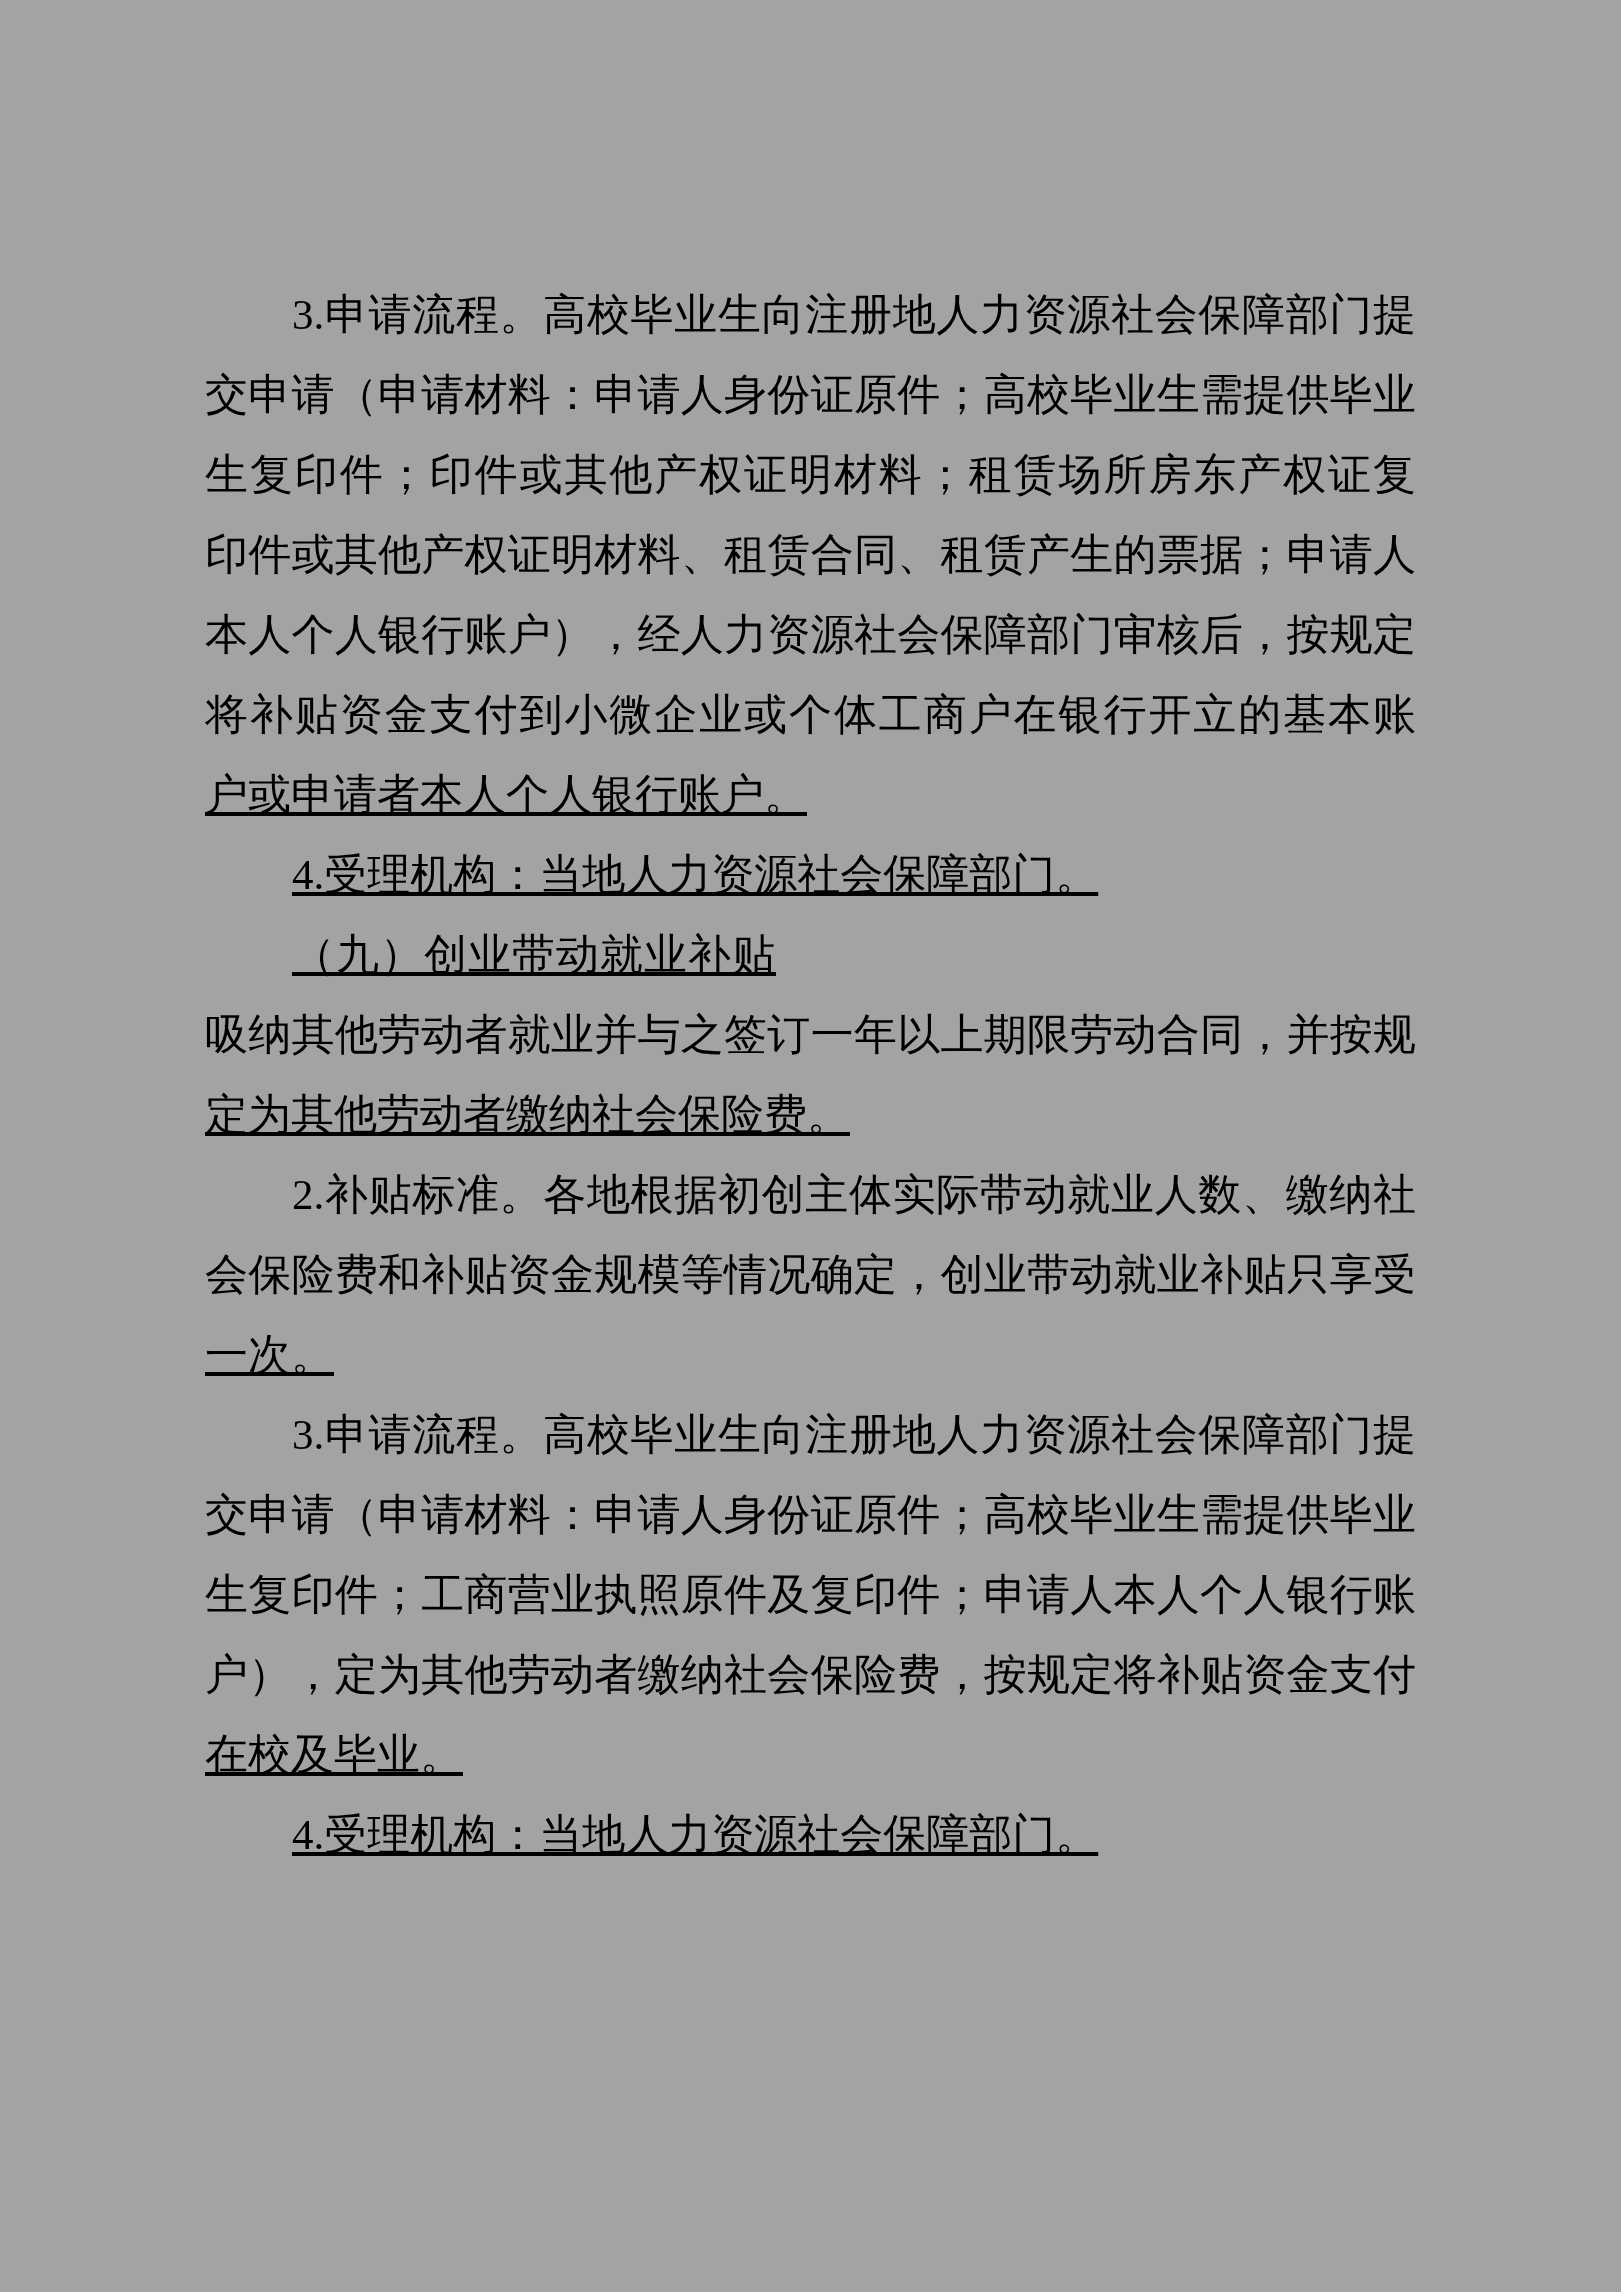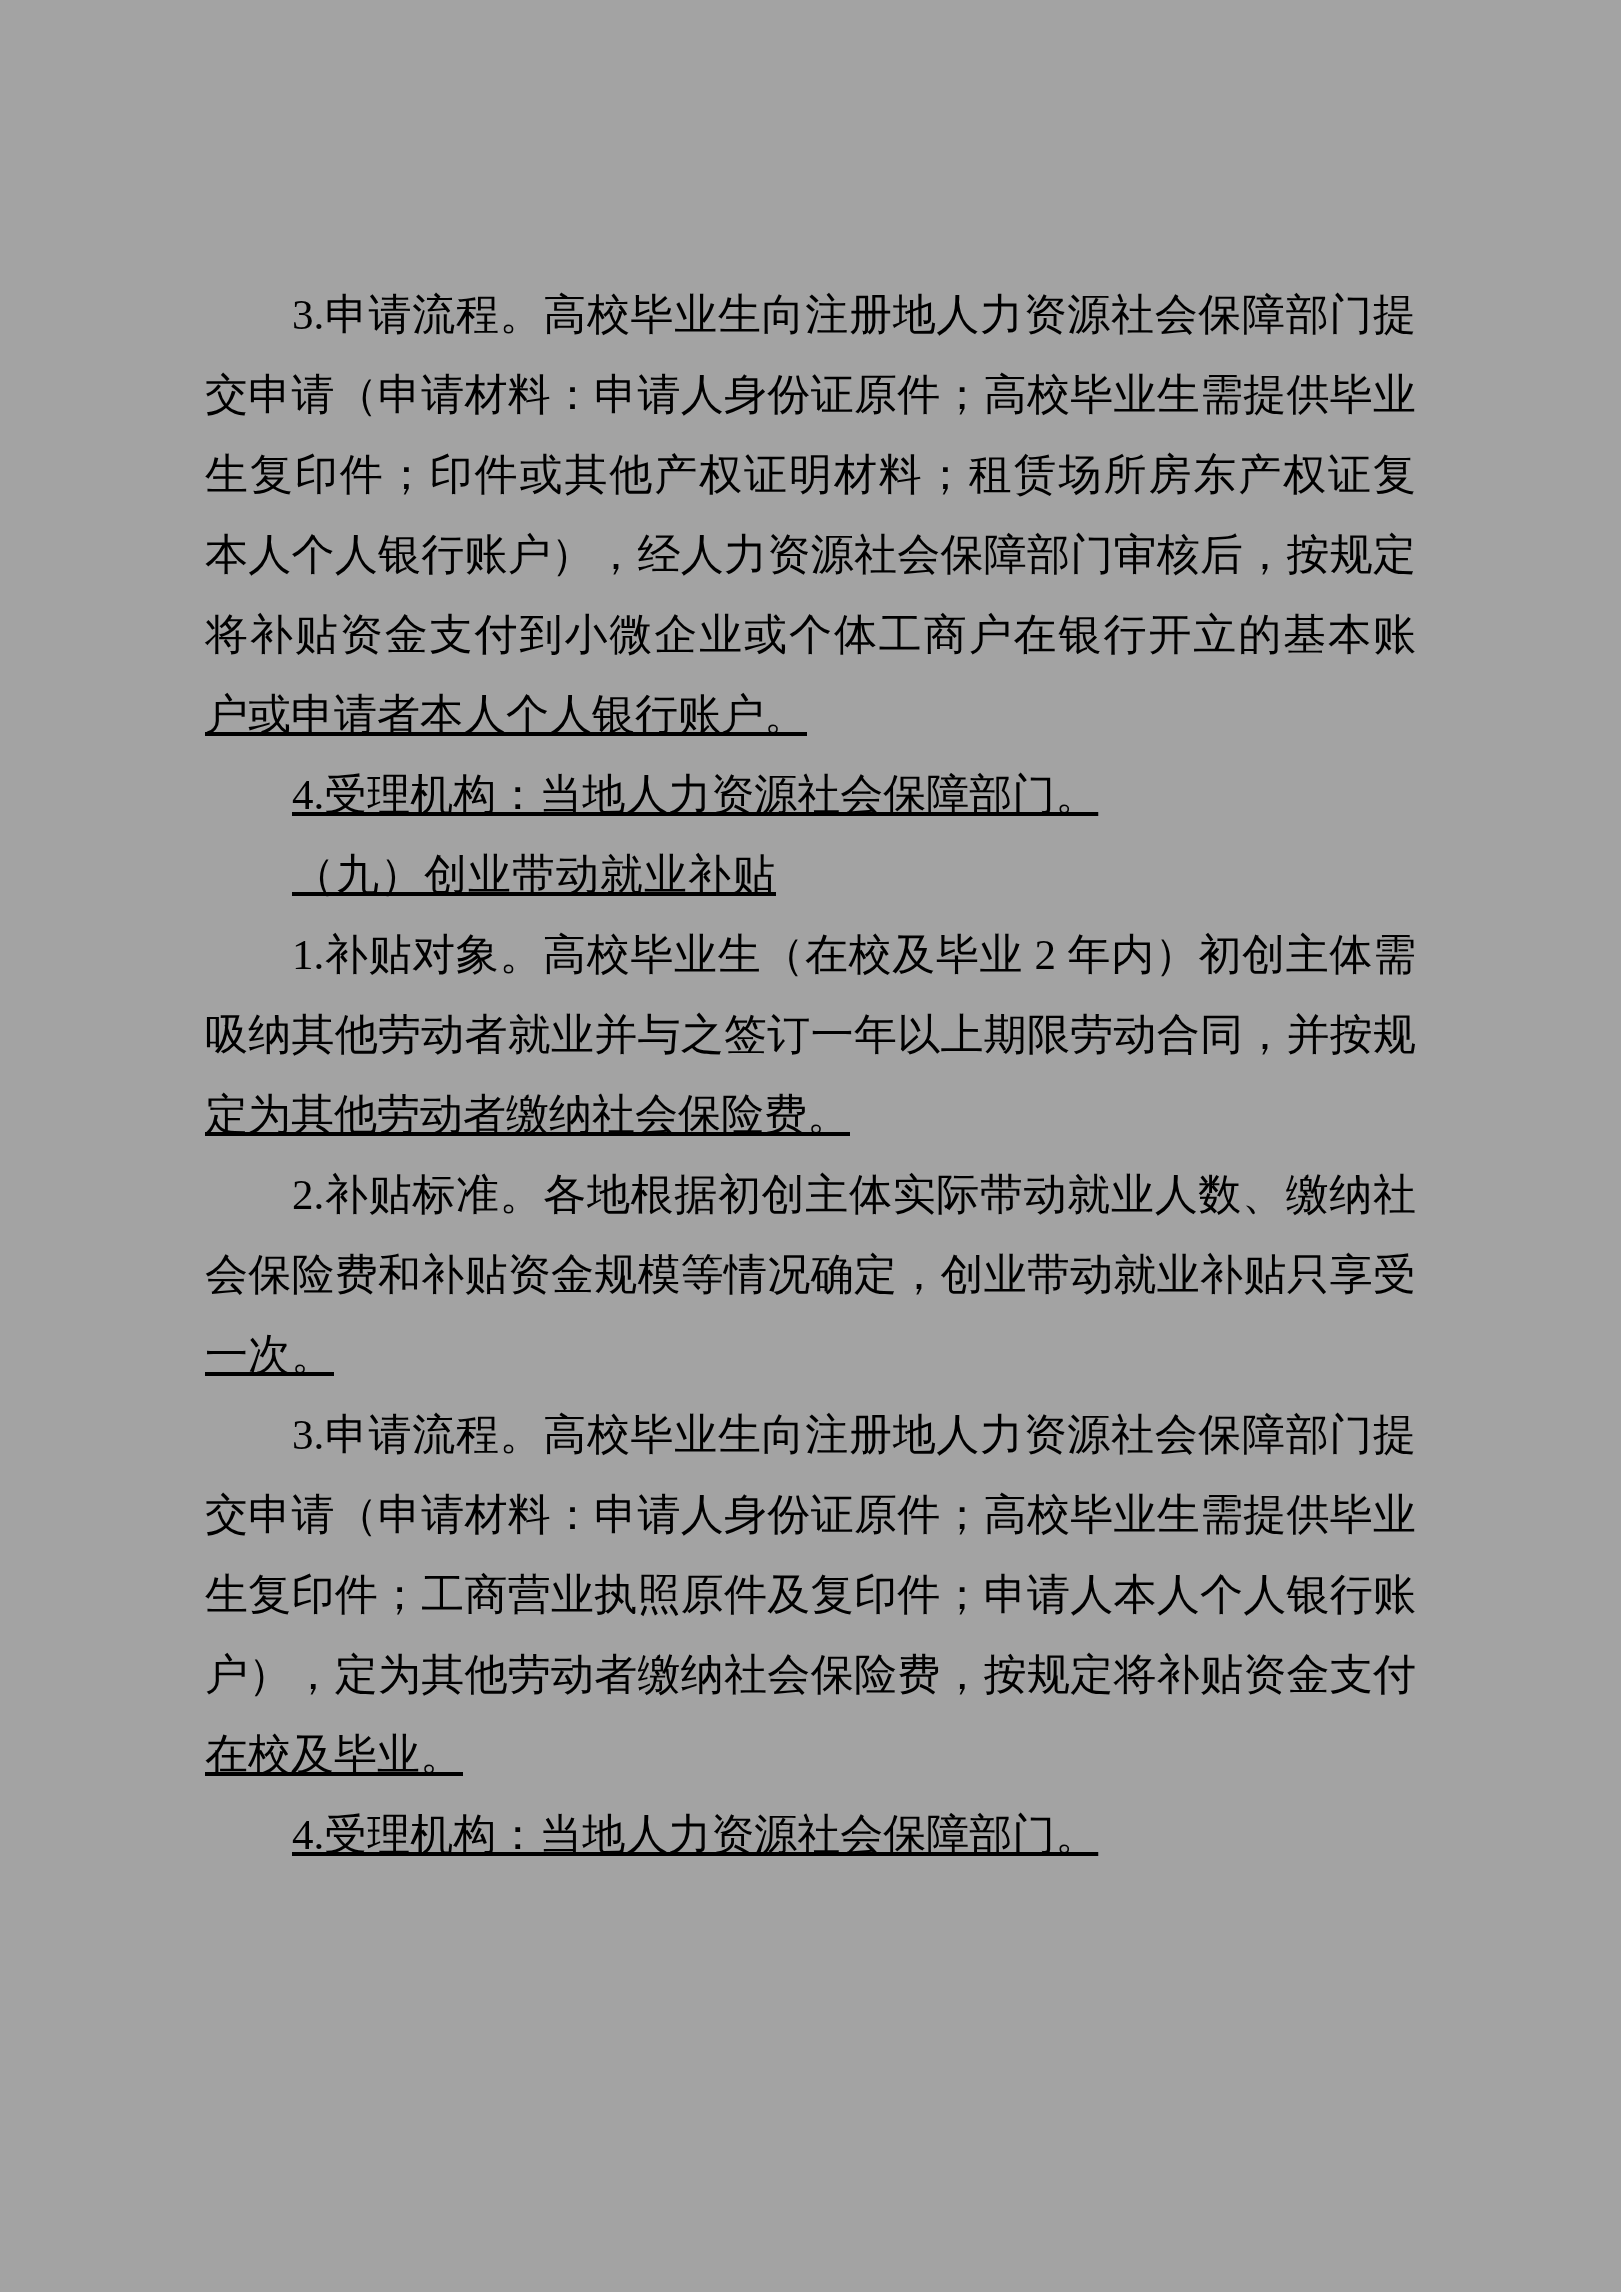--- a/index.html
+++ b/index.html
@@ -53,26 +53,26 @@
   }
 </style>
 </head>
 <body style="background: rgb(255, 255, 255);">
 
 <div class="page">
   <section class="doc-text" style="color: rgb(0, 0, 0);">
       <div class="line indent justify">3.申请流程。高校毕业生向注册地人力资源社会保障部门提</div>
       <div class="line justify">交申请（申请材料：申请人身份证原件；高校毕业生需提供毕业</div>
       <div class="line justify">生复印件；印件或其他产权证明材料；租赁场所房东产权证复</div>
+      <div class="line justify">印件或其他产权证明材料、租赁合同、租赁产生的票据；申请人</div>
       <div class="line justify">本人个人银行账户），经人力资源社会保障部门审核后，按规定</div>
       <div class="line justify">将补贴资金支付到小微企业或个体工商户在银行开立的基本账</div>
       <div class="line last">户或申请者本人个人银行账户。</div>
       <div class="line indent last">4.受理机构：当地人力资源社会保障部门。</div>
       <div class="line indent last heading">（九）创业带动就业补贴</div>
-      <div class="line indent justify">1.补贴对象。高校毕业生（在校及毕业 2 年内）初创主体需</div>
       <div class="line justify">吸纳其他劳动者就业并与之签订一年以上期限劳动合同，并按规</div>
       <div class="line last">定为其他劳动者缴纳社会保险费。</div>
       <div class="line indent justify">2.补贴标准。各地根据初创主体实际带动就业人数、缴纳社</div>
       <div class="line justify">会保险费和补贴资金规模等情况确定，创业带动就业补贴只享受</div>
       <div class="line last">一次。</div>
       <div class="line indent justify">3.申请流程。高校毕业生向注册地人力资源社会保障部门提</div>
       <div class="line justify">交申请（申请材料：申请人身份证原件；高校毕业生需提供毕业</div>
       <div class="line justify">生复印件；工商营业执照原件及复印件；申请人本人个人银行账</div>
       <div class="line justify">户），定为其他劳动者缴纳社会保险费，按规定将补贴资金支付</div>
       <div class="line last">在校及毕业。</div>

